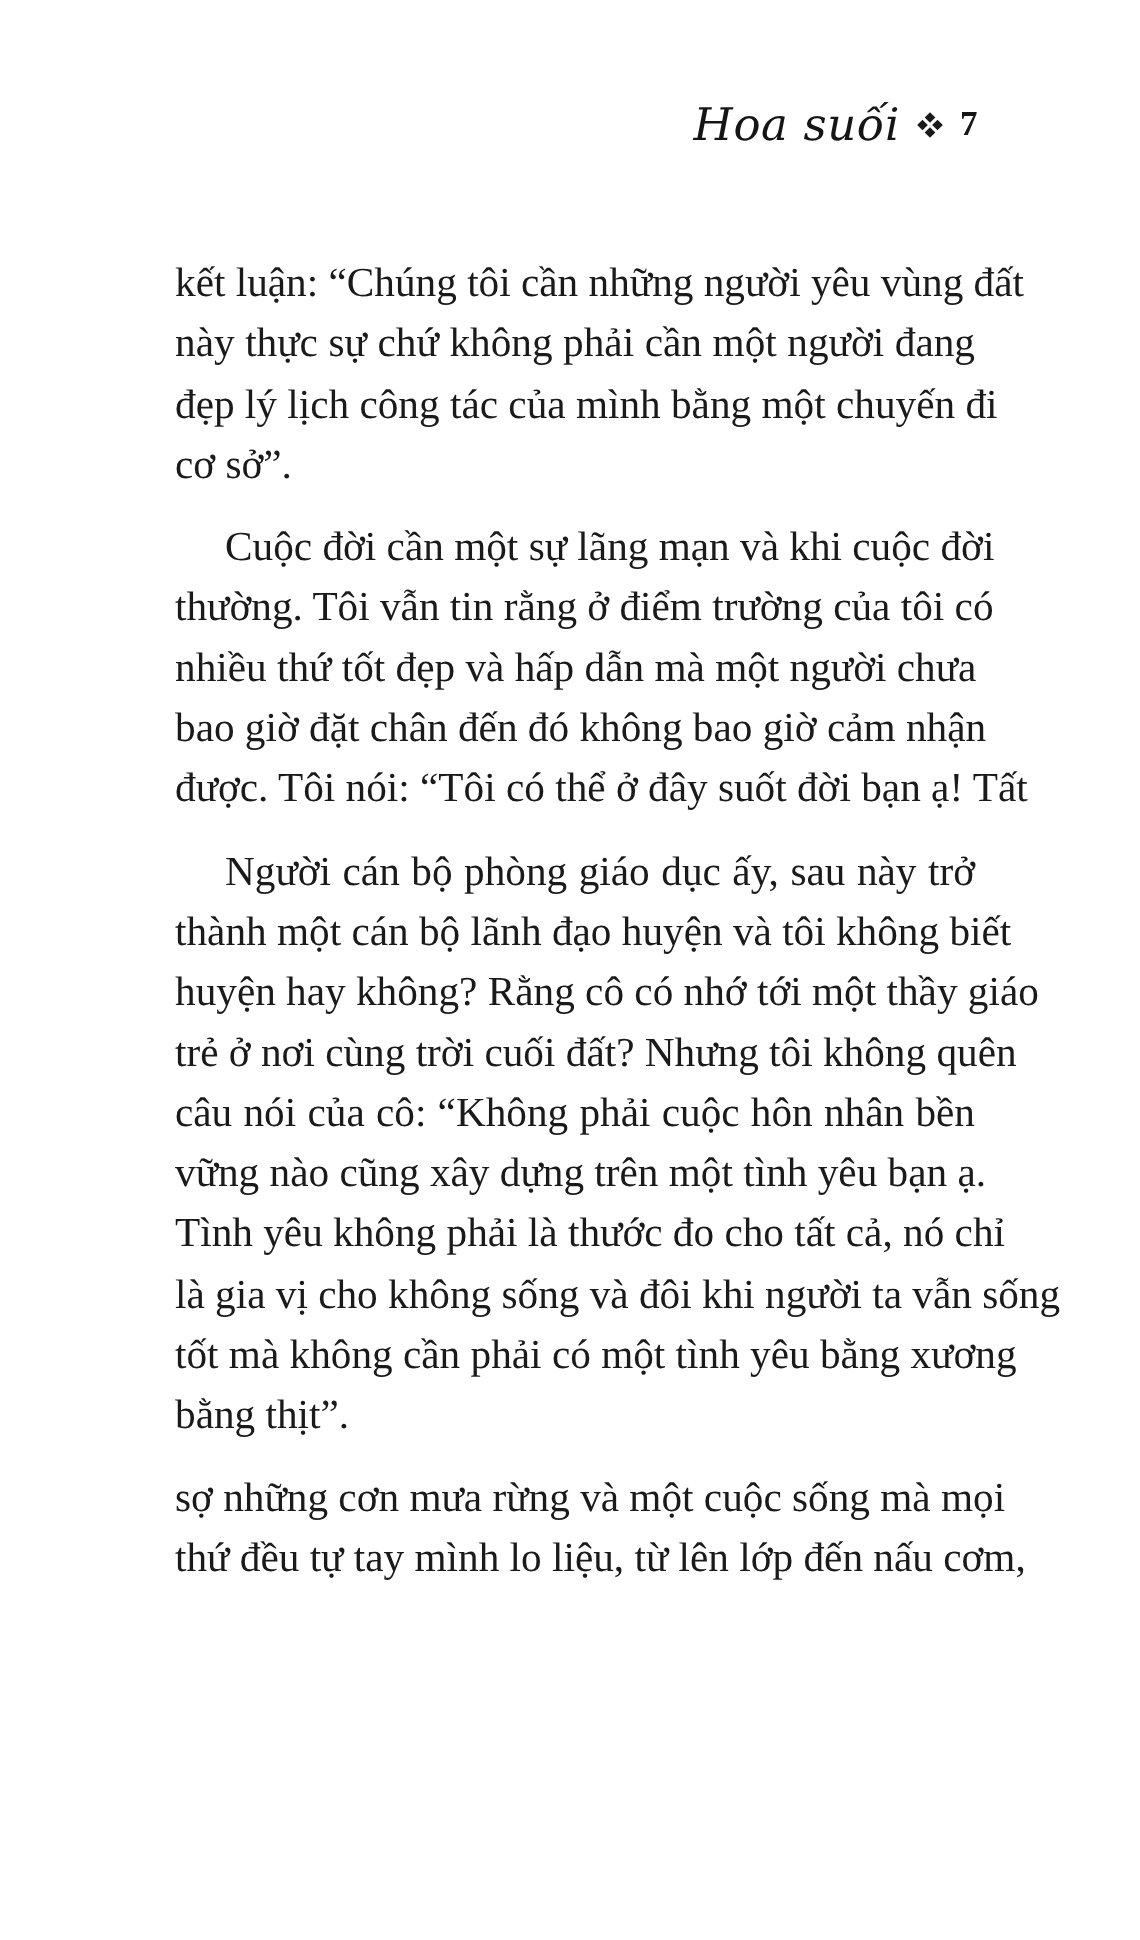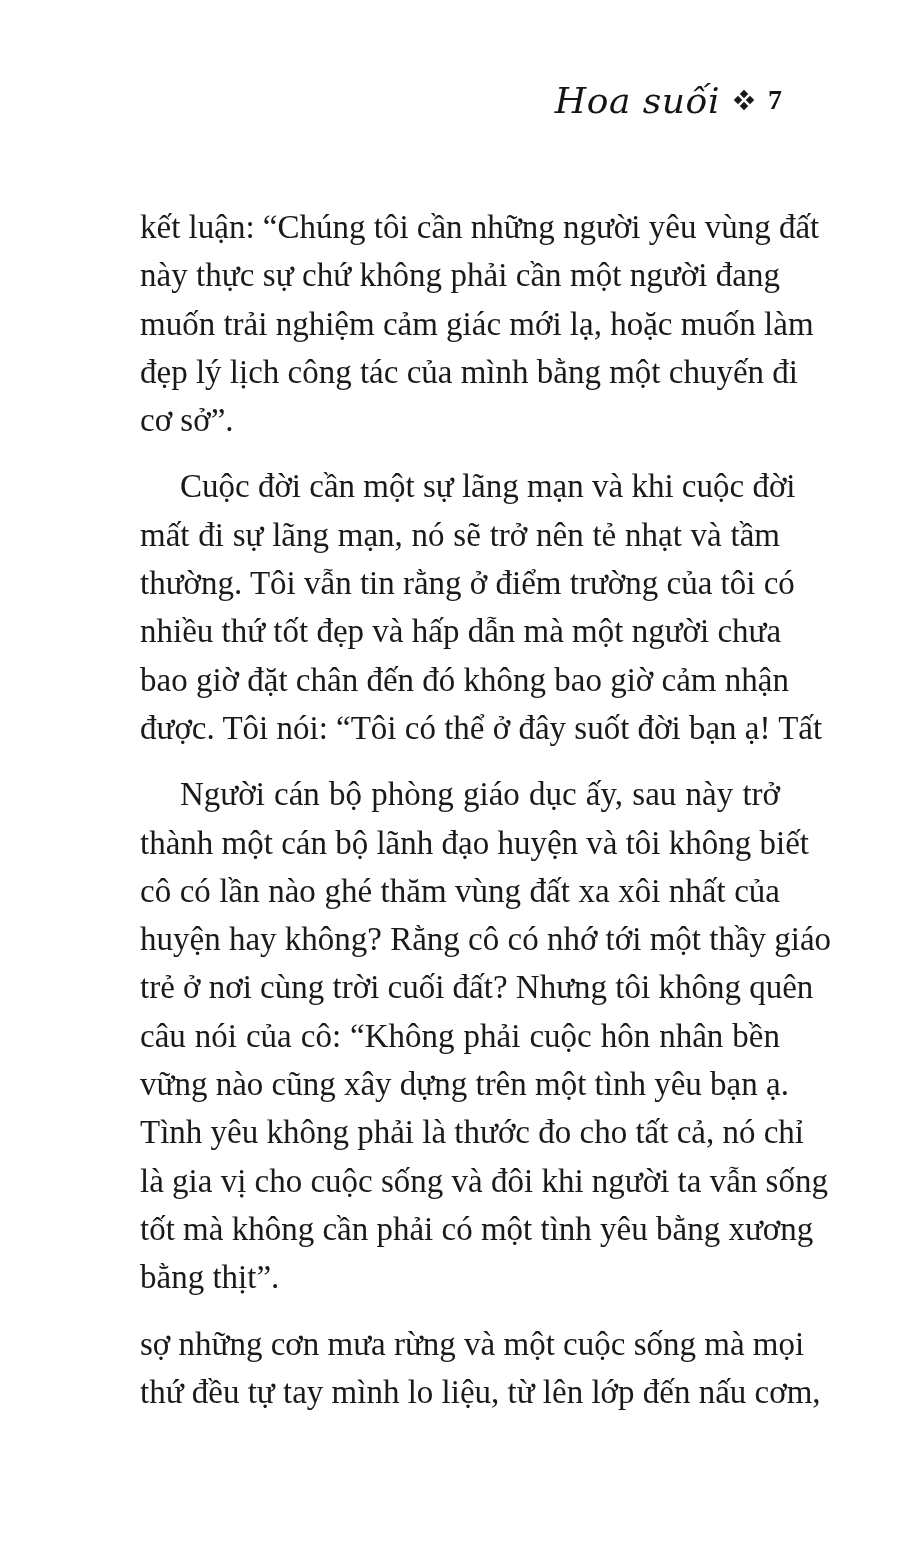--- a/index.html
+++ b/index.html
@@ -60,46 +60,43 @@
         <span class="d4"></span>
     </span>
     <span class="page-number">7</span>
   </div>
 
   <div class="body-text">
 
     <div>
       <span class="line">kết luận: “Chúng tôi cần những người yêu vùng đất</span>
       <span class="line">này thực sự chứ không phải cần một người đang</span>
-      <span class="line">muốn trải nghiệm cảm giác mới lạ, hoặc muốn làm</span>
       <span class="line">đẹp lý lịch công tác của mình bằng một chuyến đi</span>
       <span class="line last">cơ sở”.</span>
     </div>
     <div class="para-gap"></div>
 
     <div>
       <span class="line indent">Cuộc đời cần một sự lãng mạn và khi cuộc đời</span>
-      <span class="line">mất đi sự lãng mạn, nó sẽ trở nên tẻ nhạt và tầm</span>
       <span class="line">thường. Tôi vẫn tin rằng ở điểm trường của tôi có</span>
       <span class="line">nhiều thứ tốt đẹp và hấp dẫn mà một người chưa</span>
       <span class="line">bao giờ đặt chân đến đó không bao giờ cảm nhận</span>
       <span class="line">được. Tôi nói: “Tôi có thể ở đây suốt đời bạn ạ! Tất</span>
     </div>
     <div class="para-gap"></div>
 
     <div>
       <span class="line indent">Người cán bộ phòng giáo dục ấy, sau này trở</span>
       <span class="line">thành một cán bộ lãnh đạo huyện và tôi không biết</span>
-      <span class="line">cô có lần nào ghé thăm vùng đất xa xôi nhất của</span>
       <span class="line">huyện hay không? Rằng cô có nhớ tới một thầy giáo</span>
       <span class="line">trẻ ở nơi cùng trời cuối đất? Nhưng tôi không quên</span>
       <span class="line">câu nói của cô: “Không phải cuộc hôn nhân bền</span>
       <span class="line">vững nào cũng xây dựng trên một tình yêu bạn ạ.</span>
       <span class="line">Tình yêu không phải là thước đo cho tất cả, nó chỉ</span>
-      <span class="line">là gia vị cho cuộc sống và đôi khi người ta vẫn sống</span>
+      <span class="line">là gia vị cho không sống và đôi khi người ta vẫn sống</span>
       <span class="line">tốt mà không cần phải có một tình yêu bằng xương</span>
       <span class="line last">bằng thịt”.</span>
     </div>
     <div class="para-gap"></div>
 
     <div>
       <span class="line">sợ những cơn mưa rừng và một cuộc sống mà mọi</span>
       <span class="line">thứ đều tự tay mình lo liệu, từ lên lớp đến nấu cơm,</span>
     </div>
 

